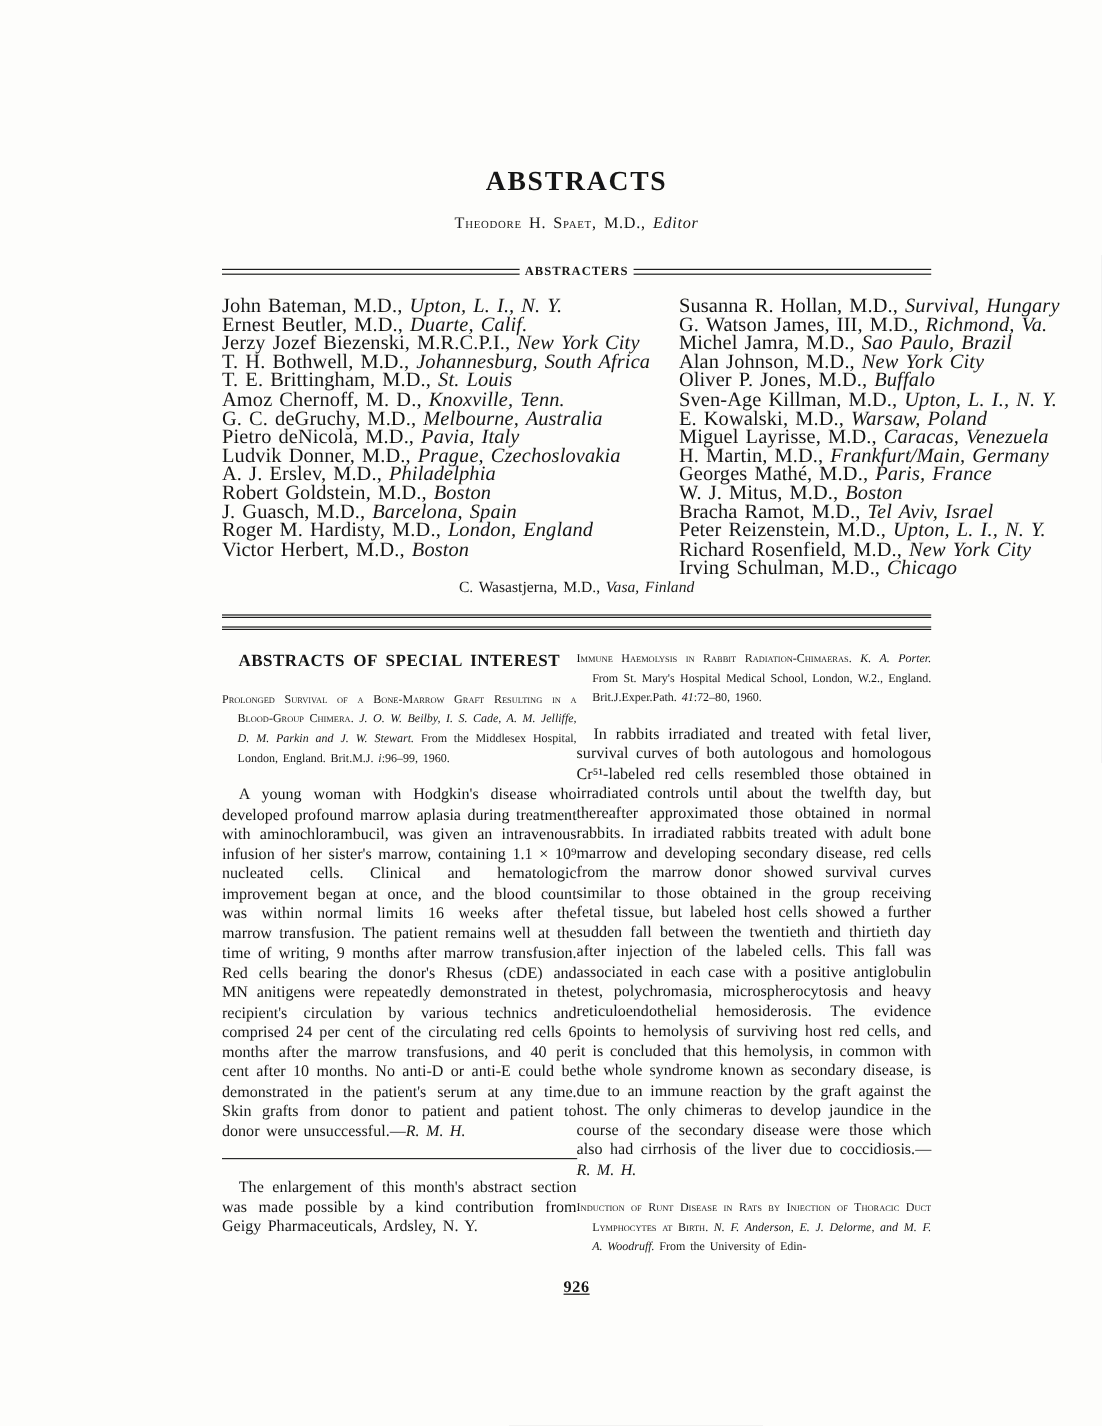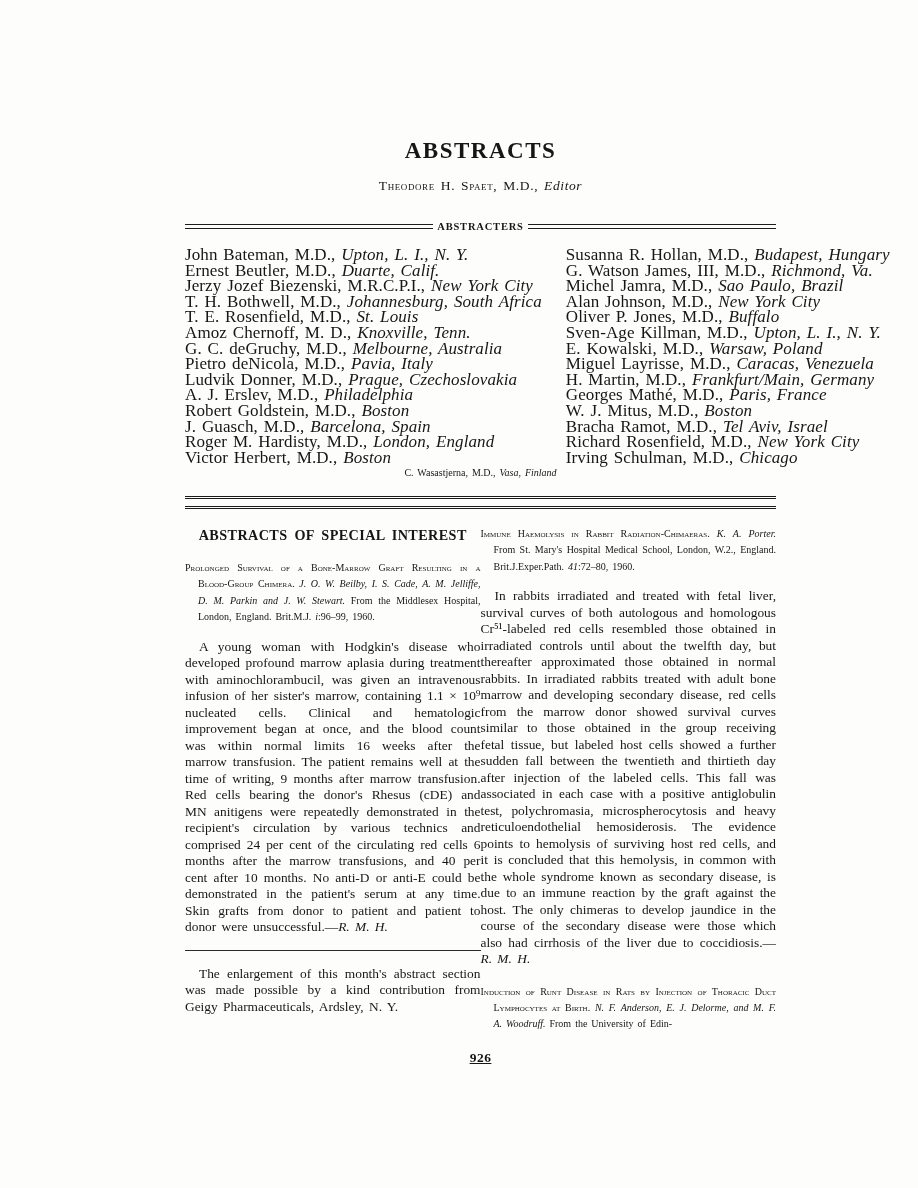--- a/index.html
+++ b/index.html
@@ -60,21 +60,21 @@
     display:flex;
     gap:24px;
     font-size:17px;
     line-height:15.6px;
   }
   .list-col{flex:1;}
   .entry{white-space:nowrap;letter-spacing:0.1px;word-spacing:1.5px;}
   .entry-loc{font-style:italic;}
   .centered-entry{
     text-align:center;
-    font-size:10px;
+    font-size:13px;
     line-height:15.6px;
     word-spacing:1.5px;
   }
   .double-rule{
     margin-top:15px;
     height:7px;
     border-top:3px double #1b1b1b;
     border-bottom:3px double #1b1b1b;
   }
   .abstract-cols{
@@ -152,44 +152,45 @@
       <span class="dlabel">ABSTRACTERS</span>
       <span class="dline"></span>
     </div>
 
     <div class="abstracter-cols">
       <div class="list-col">
           <div class="entry"><span class="entry-name">John Bateman, M.D., </span><span class="entry-loc">Upton, L. I., N. Y.</span></div>
           <div class="entry"><span class="entry-name">Ernest Beutler, M.D., </span><span class="entry-loc">Duarte, Calif.</span></div>
           <div class="entry"><span class="entry-name">Jerzy Jozef Biezenski, M.R.C.P.I., </span><span class="entry-loc">New York City</span></div>
           <div class="entry"><span class="entry-name">T. H. Bothwell, M.D., </span><span class="entry-loc">Johannesburg, South Africa</span></div>
-          <div class="entry"><span class="entry-name">T. E. Rosenfield, M.D., </span><span class="entry-loc">St. Louis</span></div>
+          <div class="entry"><span class="entry-name">T. E. Brittingham, M.D., </span><span class="entry-loc">St. Louis</span></div>
           <div class="entry"><span class="entry-name">Amoz Chernoff, M. D., </span><span class="entry-loc">Knoxville, Tenn.</span></div>
           <div class="entry"><span class="entry-name">G. C. deGruchy, M.D., </span><span class="entry-loc">Melbourne, Australia</span></div>
           <div class="entry"><span class="entry-name">Pietro deNicola, M.D., </span><span class="entry-loc">Pavia, Italy</span></div>
           <div class="entry"><span class="entry-name">Ludvik Donner, M.D., </span><span class="entry-loc">Prague, Czechoslovakia</span></div>
           <div class="entry"><span class="entry-name">A. J. Erslev, M.D., </span><span class="entry-loc">Philadelphia</span></div>
           <div class="entry"><span class="entry-name">Robert Goldstein, M.D., </span><span class="entry-loc">Boston</span></div>
           <div class="entry"><span class="entry-name">J. Guasch, M.D., </span><span class="entry-loc">Barcelona, Spain</span></div>
           <div class="entry"><span class="entry-name">Roger M. Hardisty, M.D., </span><span class="entry-loc">London, England</span></div>
           <div class="entry"><span class="entry-name">Victor Herbert, M.D., </span><span class="entry-loc">Boston</span></div>
         </div>
       <div class="list-col">
-          <div class="entry"><span class="entry-name">Susanna R. Hollan, M.D., </span><span class="entry-loc">Budapest, Hungary</span></div>
+          <div class="entry"><span class="entry-name">Susanna R. Hollan, M.D., </span><span class="entry-loc">Survival, Hungary</span></div>
           <div class="entry"><span class="entry-name">G. Watson James, III, M.D., </span><span class="entry-loc">Richmond, Va.</span></div>
           <div class="entry"><span class="entry-name">Michel Jamra, M.D., </span><span class="entry-loc">Sao Paulo, Brazil</span></div>
           <div class="entry"><span class="entry-name">Alan Johnson, M.D., </span><span class="entry-loc">New York City</span></div>
           <div class="entry"><span class="entry-name">Oliver P. Jones, M.D., </span><span class="entry-loc">Buffalo</span></div>
           <div class="entry"><span class="entry-name">Sven-Age Killman, M.D., </span><span class="entry-loc">Upton, L. I., N. Y.</span></div>
           <div class="entry"><span class="entry-name">E. Kowalski, M.D., </span><span class="entry-loc">Warsaw, Poland</span></div>
           <div class="entry"><span class="entry-name">Miguel Layrisse, M.D., </span><span class="entry-loc">Caracas, Venezuela</span></div>
           <div class="entry"><span class="entry-name">H. Martin, M.D., </span><span class="entry-loc">Frankfurt/Main, Germany</span></div>
           <div class="entry"><span class="entry-name">Georges Mathé, M.D., </span><span class="entry-loc">Paris, France</span></div>
           <div class="entry"><span class="entry-name">W. J. Mitus, M.D., </span><span class="entry-loc">Boston</span></div>
           <div class="entry"><span class="entry-name">Bracha Ramot, M.D., </span><span class="entry-loc">Tel Aviv, Israel</span></div>
+          <div class="entry"><span class="entry-name">Peter Reizenstein, M.D., </span><span class="entry-loc">Upton, L. I., N. Y.</span></div>
           <div class="entry"><span class="entry-name">Richard Rosenfield, M.D., </span><span class="entry-loc">New York City</span></div>
           <div class="entry"><span class="entry-name">Irving Schulman, M.D., </span><span class="entry-loc">Chicago</span></div>
         </div>
     </div>
 
     <div class="centered-entry">
       <span class="entry-name">C. Wasastjerna, M.D.,</span>
       <span class="entry-loc">Vasa, Finland</span>
     </div>
 

